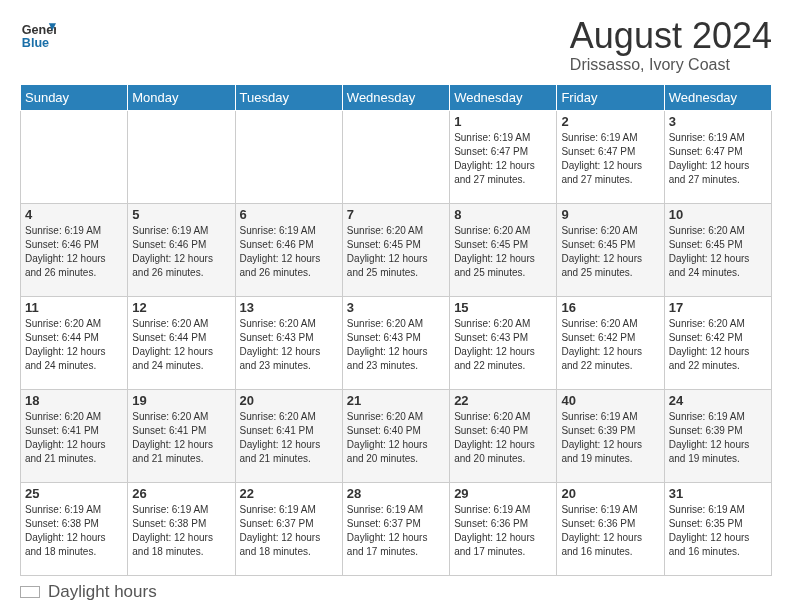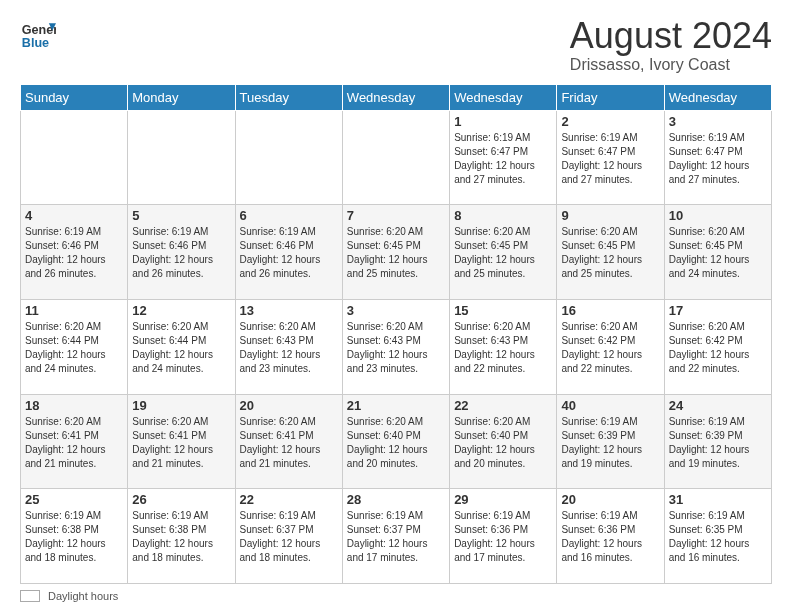--- a/index.html
+++ b/index.html
@@ -83,21 +83,21 @@
       font-size: 10px;
       line-height: 1.4;
       color: #333;
     }
     .empty { background: #fff !important; }
     .footer {
       display: flex;
       align-items: center;
       gap: 8px;
       margin-top: 6px;
-      font-size: 11px;
+      font-size: 17px;
       color: #555;
     }
     .footer-box {
       width: 20px;
       height: 12px;
       background: #fff;
       border: 1px solid #aaa;
       display: inline-block;
     }
   </style>

